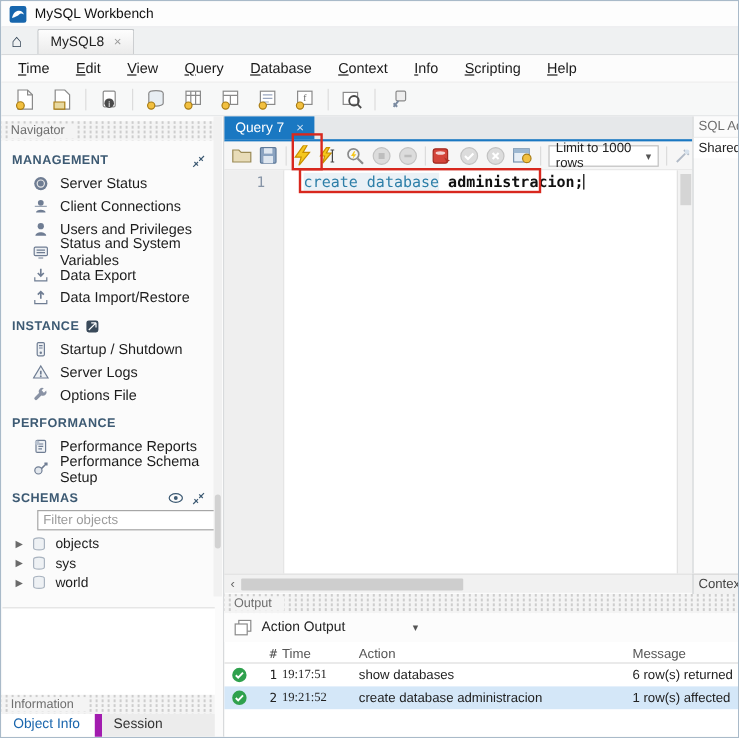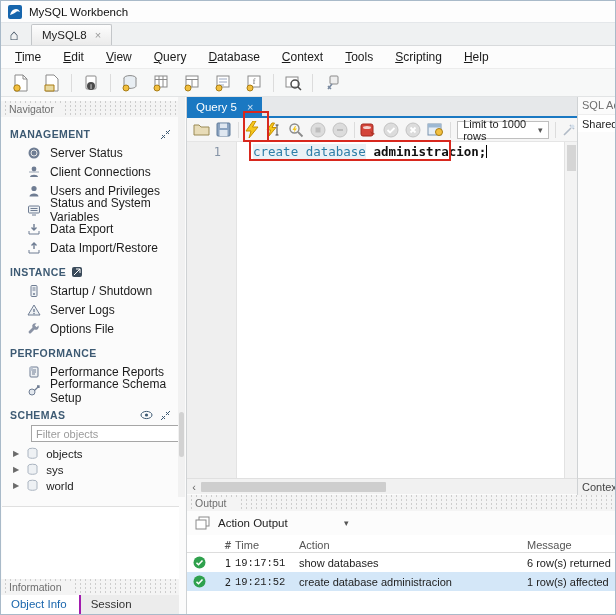--- a/index.html
+++ b/index.html
@@ -42,21 +42,21 @@
   .filter-input { flex:1; height:17px; border:1px solid #a6a6a6; background:#fff; font-size:11px; color:#333; padding:0 4px; font-family:"Liberation Sans",sans-serif; }
   .filter-input::placeholder { color:#9b9b9b; }
   .schema-row { display:flex; align-items:center; gap:7px; height:15px; padding-left:12px; font-size:11.5px; color:#1c1c1c; margin-bottom:1px; }
   .tri { color:#6b6b6b; font-size:8px; }
   .side-scrollbar { position:absolute; right:1px; top:0; width:7px; height:400px; background:#f1f1f1; }
   .side-scrollbar .thumb { position:absolute; left:1px; top:315px; width:5px; height:45px; background:#d2d2d2; border-radius:3px; }
   .info-box { position:absolute; left:1px; top:409px; width:177px; height:73px; background:#fff; border-top:1px solid #e0e0e0; }
   .info-hdr { position:absolute; left:0; top:482px; width:178px; }
   .info-tabs { position:absolute; left:0; top:498px; width:178px; height:21px; background:#ececec; display:flex; }
   .info-tab { padding:3px 12px 0 10px; font-size:11.5px; height:100%; }
-  .info-tab.active { background:#fff; color:#1a66ad; border-right:2px solid #a21caf; }
+  .info-tab.active { background:#fff; color:#1a66ad; border-right:6px solid #a21caf; }
   .info-tab.rest { color:#333; }
 
   
   .tabstrip { position:absolute; left:186px; top:96px; width:390px; height:21px; background:#e6e8ea; border-bottom:2px solid #1a78c2; display:flex; align-items:flex-end; }
   .qtab { height:19px; background:#1a78c2; color:#fff; display:flex; align-items:center; gap:10px; padding:0 9px; font-size:11.5px; }
   .qtab .x { color:#cfe2f4; font-size:11px; }
   .qtoolbar { position:absolute; left:186px; top:117px; width:390px; height:24px; background:#f6f6f6; border-bottom:1px solid #e5e5e5; display:flex; align-items:center; gap:6px; padding-left:6px; }
   .qbtn { width:20px; height:20px; display:flex; align-items:center; justify-content:center; }
   .qsep { width:1px; height:16px; background:#dcdcdc; }
   .limitbox { height:18px; background:#fff; border:1px solid #bfbfbf; display:flex; align-items:center; gap:8px; padding:0 5px; font-size:11px; color:#222; }
@@ -85,21 +85,21 @@
   .output { position:absolute; left:186px; top:494px; width:430px; height:121px; background:#fff; }
   .output-hdr { width:100%; }
   .selector-row { height:24px; display:flex; align-items:center; gap:8px; padding-left:8px; background:#fcfcfc; }
   .sel-label { font-size:11.5px; color:#222; width:118px; }
   .sel-caret { font-size:9px; color:#555; }
   .otable { width:100%; font-size:11px; color:#222; }
   .orow { display:grid; grid-template-columns:24px 24px 64px 228px 1fr; align-items:center; height:19px; }
   .ohead { color:#555; height:18px; border-bottom:1px solid #ddd; }
   .ohead div { padding-top:2px; }
   .num { text-align:right; padding-right:4px; font-family:"DejaVu Sans Mono",monospace; font-size:10.5px; }
-  .time { font-family:Liberation Mono, monospace; font-size:10.5px; }
+  .time { font-family:Liberation Serif, serif; font-size:10.5px; }
   .orow.hl { background:#d4e7f8; }
   .stat { display:flex; justify-content:center; }
 
   
   .anno { position:absolute; border:2px solid #d8281e; z-index:50; }
   .anno1 { left:242px; top:110px; width:26px; height:31px; }
   .anno2 { left:248px; top:139px; width:202px; height:21px; }
 </style>
 </head>
 <body>
@@ -125,21 +125,21 @@
     </div>
   </div>
 
   <div class="menubar">
     <span class="menu-item">Time</span>
     <span class="menu-item">Edit</span>
     <span class="menu-item">View</span>
     <span class="menu-item">Query</span>
     <span class="menu-item">Database</span>
     <span class="menu-item">Context</span>
-    <span class="menu-item">Tools</span>
+    <span class="menu-item">Info</span>
     <span class="menu-item">Scripting</span>
     <span class="menu-item">Help</span>
   </div>
 
   <div class="toolbar">
     <div class="tbtn">
         <svg width="20" height="20" viewBox="0 0 20 20">
           <path d="M4 2 h8 l4 4 v12 h-12 z" fill="#fff" stroke="#8a8a8a"></path>
           <path d="M12 2 v4 h4" fill="none" stroke="#8a8a8a"></path>
           <circle cx="6" cy="15" r="3.2" fill="#f2c040" stroke="#a97d14"></circle>
@@ -373,21 +373,21 @@
         <span>Information</span>
       </div>
     <div class="info-tabs">
       <div class="info-tab active">Object Info</div>
       <div class="info-tab rest">Session</div>
     </div>
   </div>
 
   <div class="tabstrip">
     <div class="qtab">
-      <span>Query 5</span>
+      <span>Query 7</span>
       <span class="x">×</span>
     </div>
   </div>
 
   <div class="qtoolbar">
     <div class="qbtn">
         <svg width="17" height="15" viewBox="0 0 17 15">
           <path d="M1 3 h5 l2 2 h8 v8 h-15 z" fill="#e8dcb8" stroke="#9a8a55"></path>
         </svg>
       </div>

